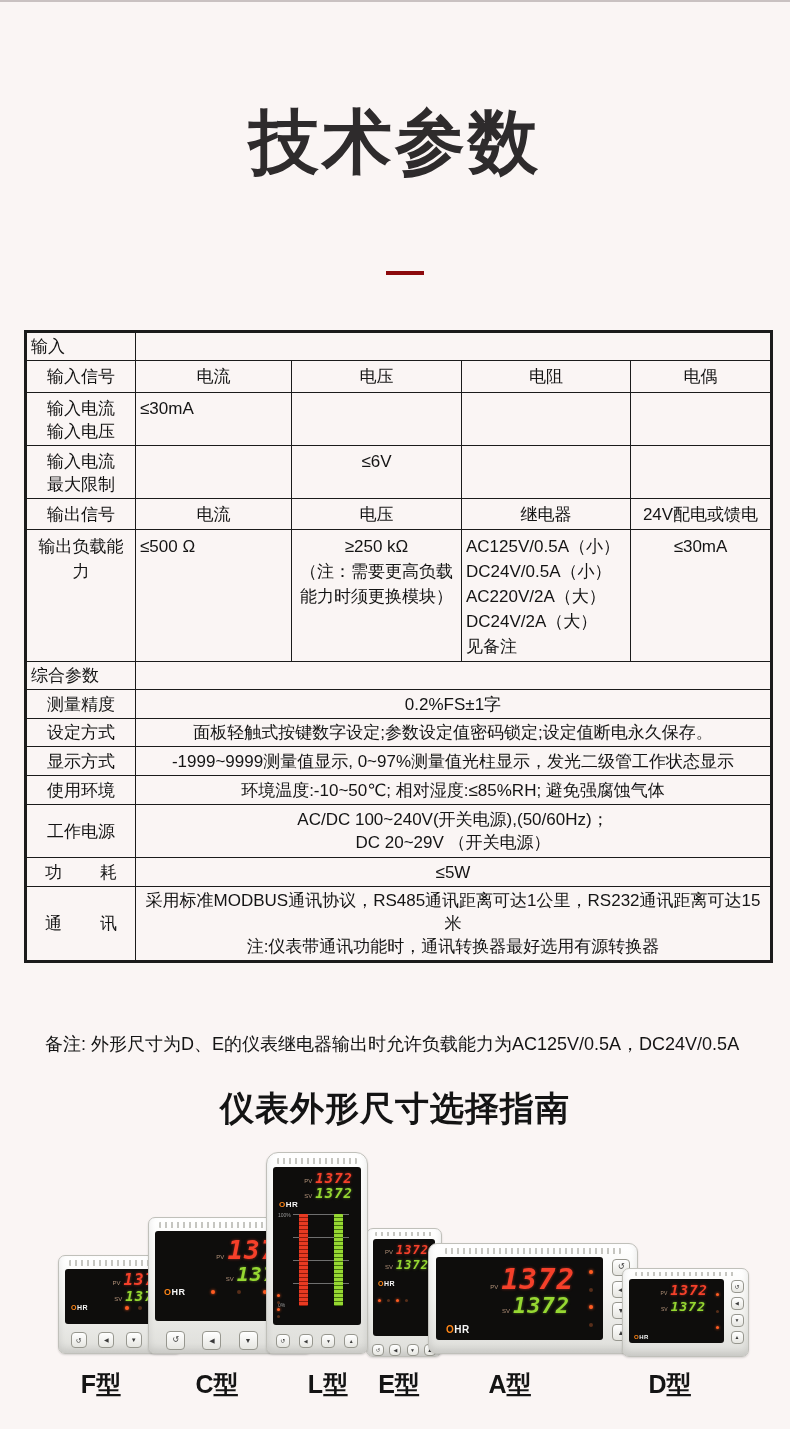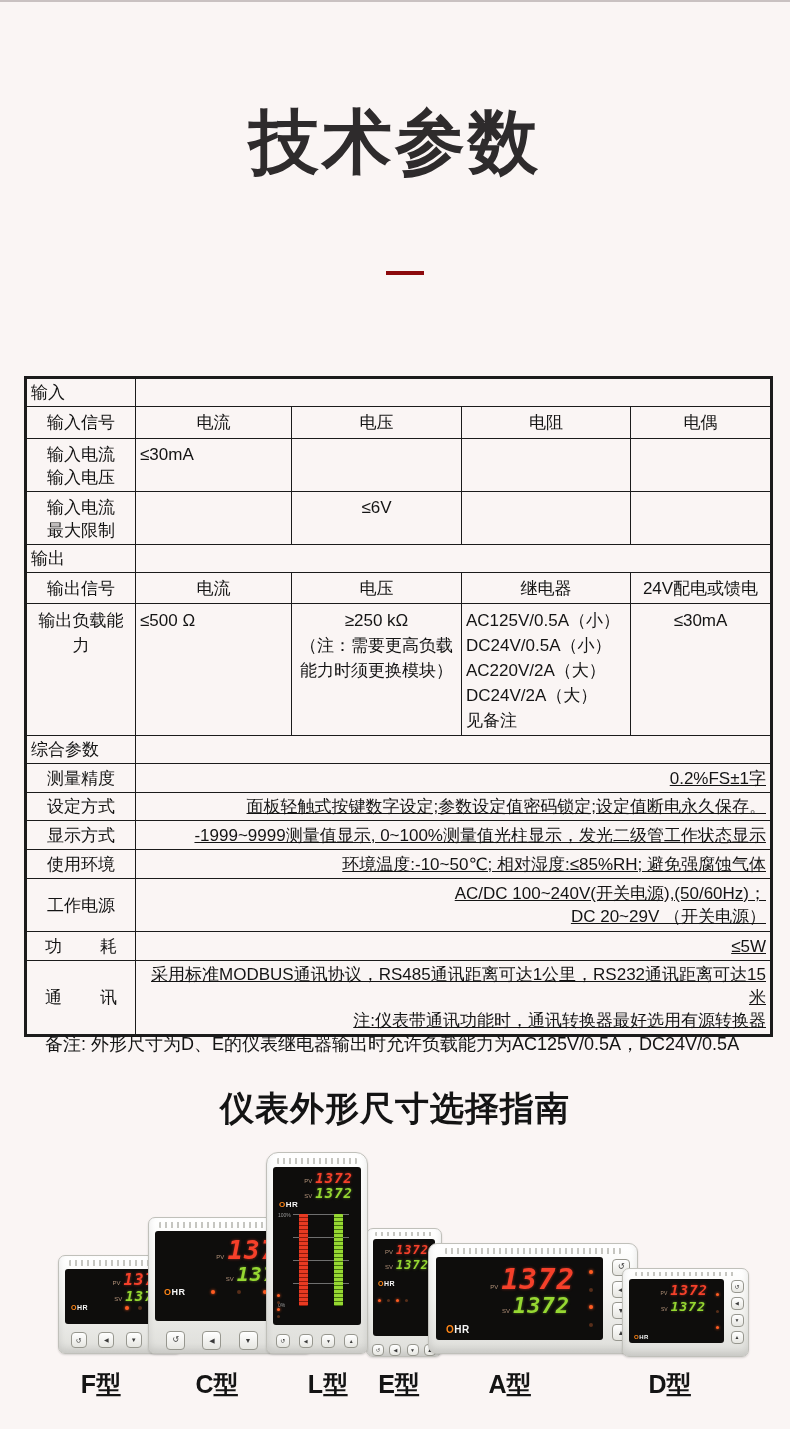--- a/index.html
+++ b/index.html
@@ -21,32 +21,32 @@
     font-size:34px;font-weight:900;color:#141414;letter-spacing:1px;
   }
   .footnote{
     position:absolute;left:45px;top:1032px;width:720px;
     font-size:18px;color:#141414;white-space:pre-line;
   }
   
   table.spec{
     position:absolute;left:24px;top:330px;width:749px;
     border-collapse:collapse;table-layout:fixed;
-    font-size:17px;color:#141414;margin-top:46px;
+    font-size:17px;color:#141414;
   }
   table.spec{border:3px solid #1b1b1b;}
   table.spec td{border:1.5px solid #1b1b1b;white-space:pre-line;line-height:23px;padding:2px 4px;}
   td.sec{text-align:left;padding-left:20px;}
   td.lab{text-align:center;}
   td.lab.just{text-align:justify;text-align-last:justify;padding:2px 18px;}
   td.c2{text-align:left;padding-left:28px;}
   td.c3{text-align:center;}
   td.c4{text-align:left;padding-left:12px;}
   td.c5{text-align:center;}
-  td.val{text-align:right;padding-left:13px;text-decoration:underline;}
+  td.val{text-align:center;padding-left:13px;}
   tr.vtop td{vertical-align:top;padding-top:4px;}
   tr.r7 td{line-height:25px;}
   
   .stage{position:absolute;left:0;top:1140px;width:790px;height:230px;}
   .meter{
     position:absolute;
     background:linear-gradient(180deg,#ffffff 0%,#f3f3f0 50%,#dededa 100%);
     border:1px solid #c0c0ba;border-radius:7px;
     box-shadow:inset 0 -4px 7px rgba(0,0,0,.10), 0 1px 2px rgba(0,0,0,.15);
   }
@@ -121,24 +121,20 @@
     <td class="c5"></td>
   </tr>
   <tr class="vtop" style="height:47px">
     <td class="lab">输入电流
 最大限制</td>
     <td class="c2"></td>
     <td class="c3">≤6V</td>
     <td class="c4"></td>
     <td class="c5"></td>
   </tr>
-  <tr style="height:25px">
-        <td class="sec">输出</td>
-        <td class="sec" style="border-left:none" colspan="4"></td>
-      </tr>
   <tr style="height:31px">
     <td class="lab">输出信号</td>
     <td class="c3">电流</td>
     <td class="c3">电压</td>
     <td class="c3">继电器</td>
     <td class="c3">24V配电或馈电</td>
   </tr>
   <tr class="vtop r7" style="height:118px">
     <td class="lab">输出负载能力</td>
     <td class="c2">≤500 Ω</td>
@@ -159,21 +155,21 @@
   <tr style="height:29px">
     <td class="lab">测量精度</td>
     <td class="val" colspan="4">0.2%FS±1字</td>
   </tr>
   <tr style="height:16px">
     <td class="lab">设定方式</td>
     <td class="val" colspan="4">面板轻触式按键数字设定;参数设定值密码锁定;设定值断电永久保存。</td>
   </tr>
   <tr style="height:29px">
     <td class="lab">显示方式</td>
-    <td class="val" colspan="4">-1999~9999测量值显示, 0~100%测量值光柱显示，发光二级管工作状态显示</td>
+    <td class="val" colspan="4">-1999~9999测量值显示, 0~97%测量值光柱显示，发光二级管工作状态显示</td>
   </tr>
   <tr style="height:29px">
     <td class="lab">使用环境</td>
     <td class="val" colspan="4">环境温度:-10~50℃; 相对湿度:≤85%RH; 避免强腐蚀气体</td>
   </tr>
   <tr style="height:53px">
     <td class="lab">工作电源</td>
     <td class="val" colspan="4">AC/DC 100~240V(开关电源),(50/60Hz)；
 DC 20~29V （开关电源）</td>
   </tr>

